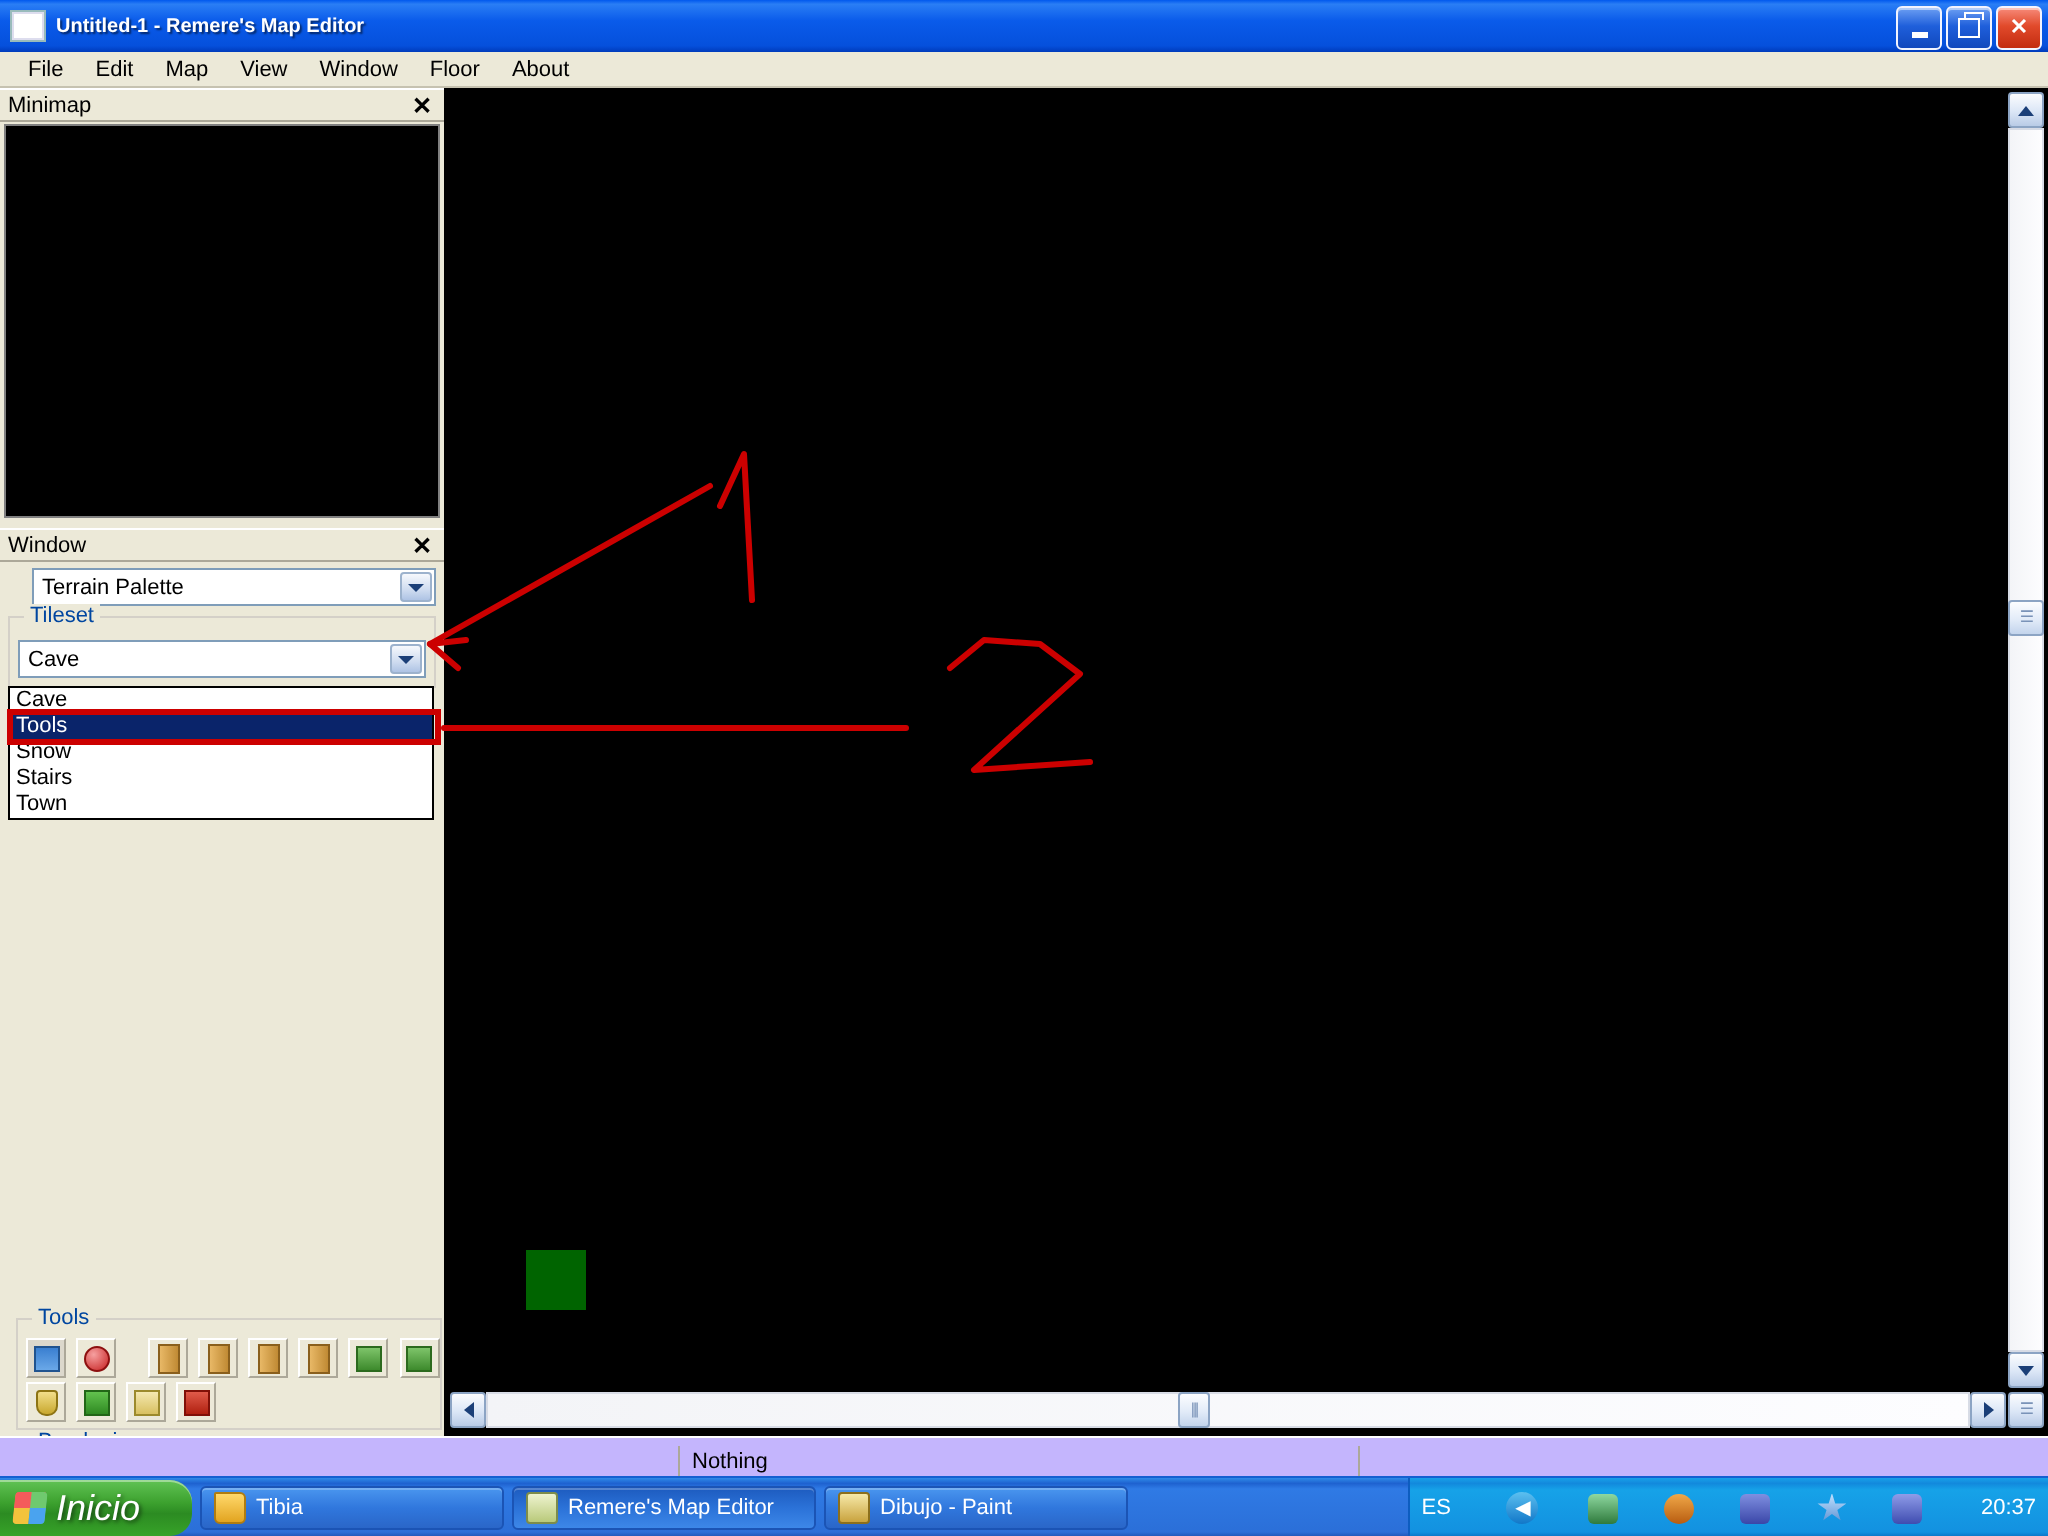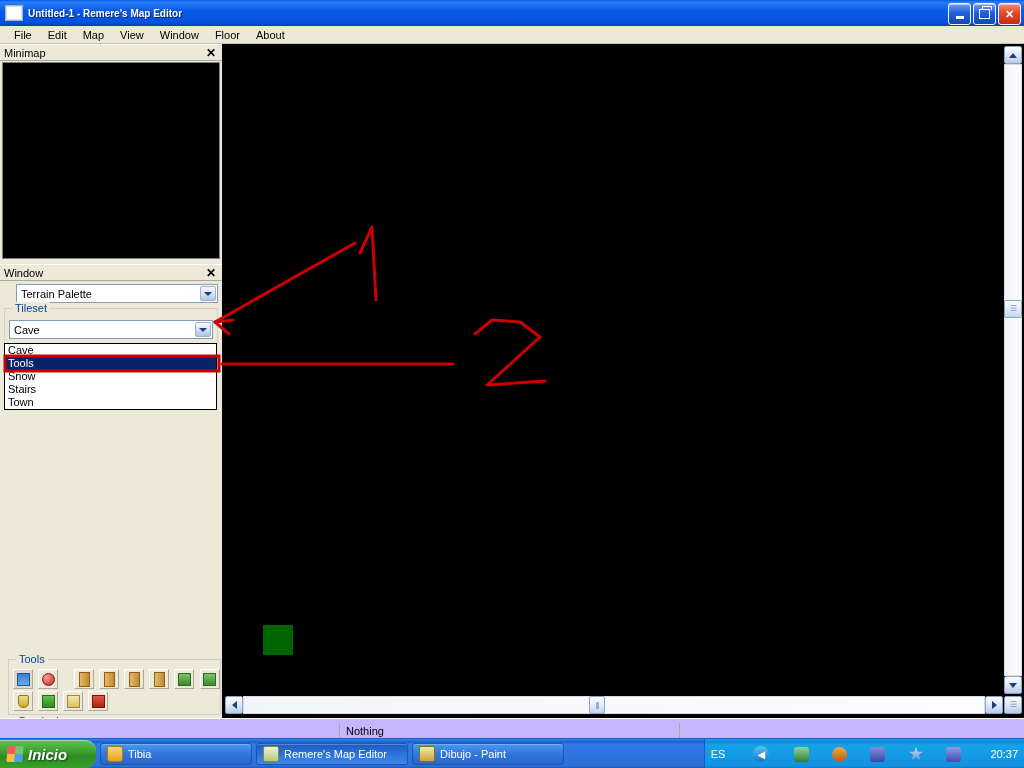--- a/index.html
+++ b/index.html
@@ -164,21 +164,21 @@
     width:16px;height:16px;margin-left:7px;margin-right:5px;border-radius:2px;
     background:
       linear-gradient(to bottom right,#f86060 0 50%,#59b959 50% 100%),
       linear-gradient(to bottom right,#f0c030 0 50%,#4aa0ee 50% 100%);
     background-size:100% 100%;
     display:grid;grid-template-columns:1fr 1fr;grid-template-rows:1fr 1fr;
     overflow:hidden;transform:skewX(-6deg);
   }
   #start-btn .flag i{display:block;}
   #start-btn .lbl{
-    color:#fff;font-weight:bold;font-style:italic;font-size:15px;
+    color:#fff;font-weight:normal;font-style:italic;font-size:18px;
     text-shadow:1px 1px 2px rgba(0,0,0,.55);
   }
   .task-btn{
     height:22px;min-width:152px;margin-left:4px;display:flex;align-items:center;
     border-radius:3px;padding:0 6px;box-sizing:border-box;
     background:linear-gradient(to bottom,#4a96ef,#3077dd 50%,#2a66c8);
     border:1px solid #1b54b5;box-shadow:inset 0 1px 0 rgba(255,255,255,.25);
     color:#fff;font-size:11px;white-space:nowrap;overflow:hidden;
   }
   .task-btn.active{background:linear-gradient(to bottom,#1d5bbf,#2b72d8 50%,#3d87e8);}

